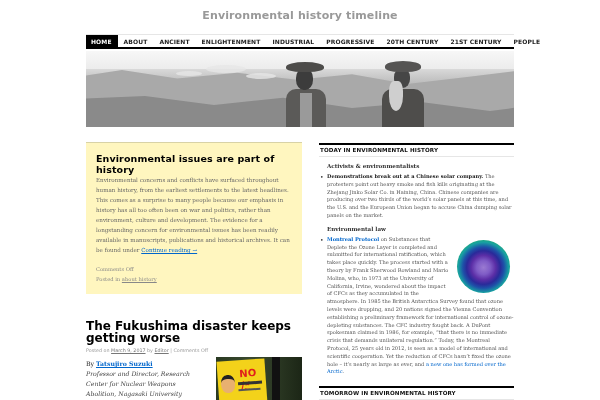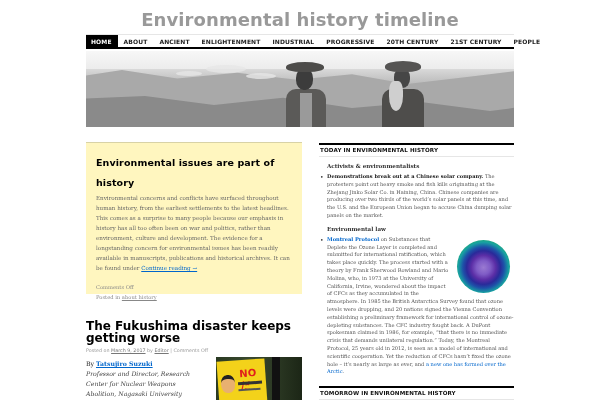--- a/index.html
+++ b/index.html
@@ -1,21 +1,21 @@
 <!DOCTYPE html>
 <html><head>
 <meta charset="utf-8">
 <style>
   * { box-sizing: border-box; margin: 0; padding: 0; }
   html, body { width: 600px; height: 400px; overflow: hidden; background: #ffffff; }
   body { font-family: "DejaVu Serif", serif; color: #333; position: relative; }
 
   .site-title {
     position: absolute; left: 0; top: 9px; width: 600px; text-align: center;
-    font-family: "DejaVu Sans", sans-serif; font-weight: bold; font-size: 18px;
+    font-family: "DejaVu Sans", sans-serif; font-weight: bold; font-size: 11px;
     color: #999999; letter-spacing: 0.1px;
   }
 
   .nav {
     position: absolute; left: 86px; top: 34px; width: 428px; height: 15px;
     background: #ffffff; border-top: 1px solid #e6e6e6; border-bottom: 2px solid #000;
     display: flex; align-items: stretch;
   }
   .nav-item {
     font-family: "DejaVu Sans", sans-serif; font-weight: bold; font-size: 6px;
@@ -43,21 +43,21 @@
   .person2-body { left: 296px; top: 38px; width: 42px; height: 40px; background: #4e4d4b; border-radius: 10px 10px 0 0; }
   .person2-head { left: 308px; top: 17px; width: 16px; height: 20px; background: #464646; border-radius: 45%; }
   .person2-hat { left: 299px; top: 10px; width: 36px; height: 11px; background: #555453; border-radius: 50% 50% 40% 40%; }
   .person2-beard { left: 303px; top: 30px; width: 14px; height: 30px; background: #cfcfcf; border-radius: 40% 40% 60% 60%; }
 
   .featured {
     position: absolute; left: 86px; top: 142px; width: 216px; height: 152px;
     background: #fff6bf; border-top: 1px solid #d8d2a6; padding: 10px 10px 0 10px;
   }
   .featured-title {
-    font-family: "DejaVu Sans", sans-serif; font-weight: bold; font-size: 9.5px; line-height: 20px;
+    font-family: "DejaVu Sans", sans-serif; font-weight: bold; font-size: 9.5px; line-height: 11px;
     color: #000; margin-bottom: 0; letter-spacing: 0.1px;
   }
   .featured-body { font-size: 5.6px; line-height: 10px; color: #666; }
   .link { color: #0066cc; text-decoration: underline; }
   .featured-meta { font-size: 5.2px; line-height: 10px; color: #888; margin-top: 9px; }
   .featured-meta .cat { color: #888; text-decoration: underline; }
 
   .post {
     position: absolute; left: 86px; top: 320px; width: 216px;
   }

